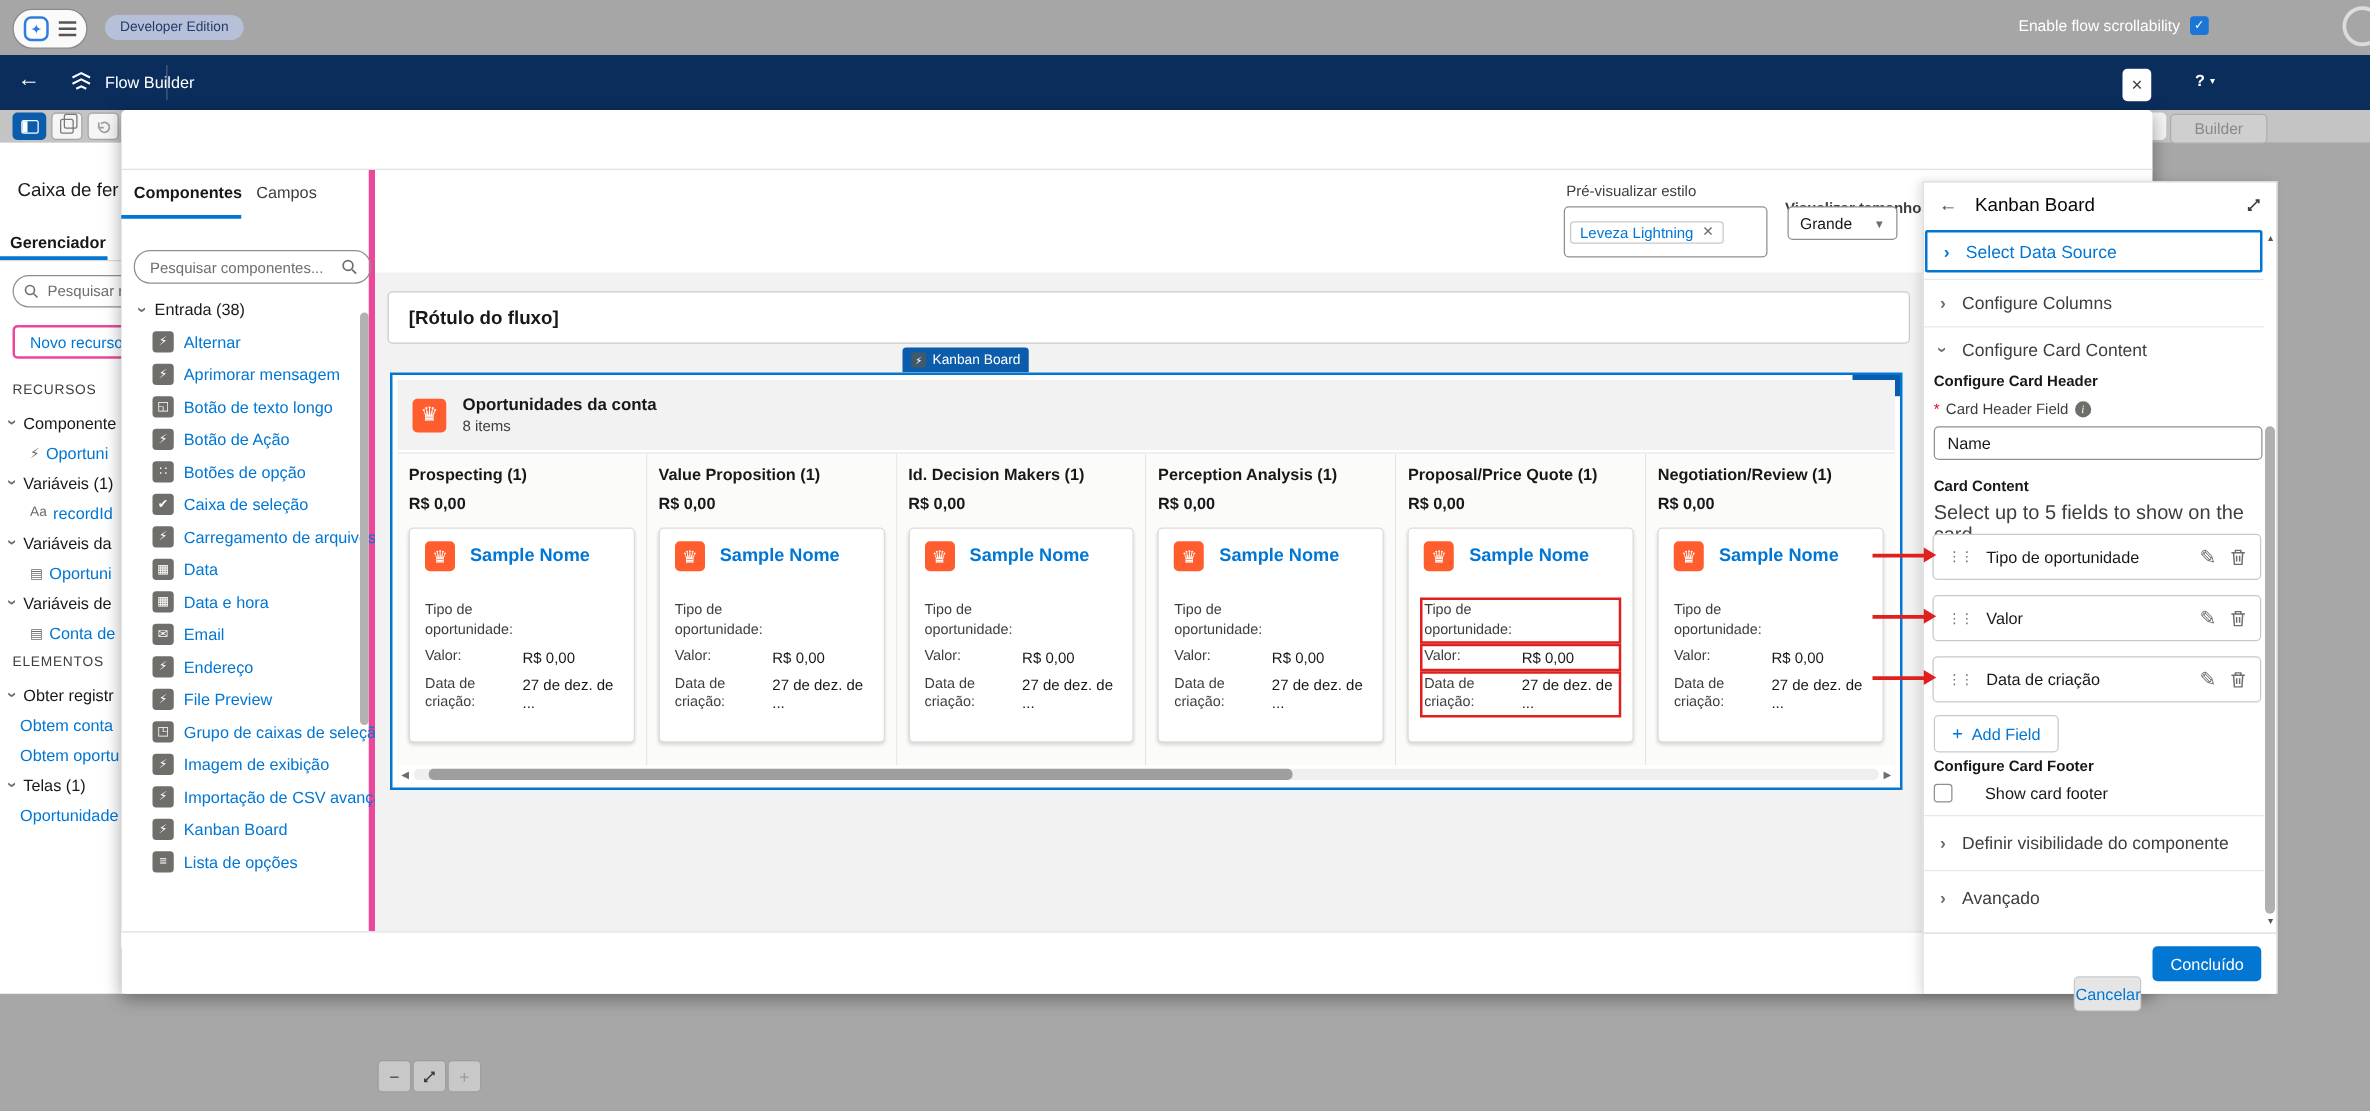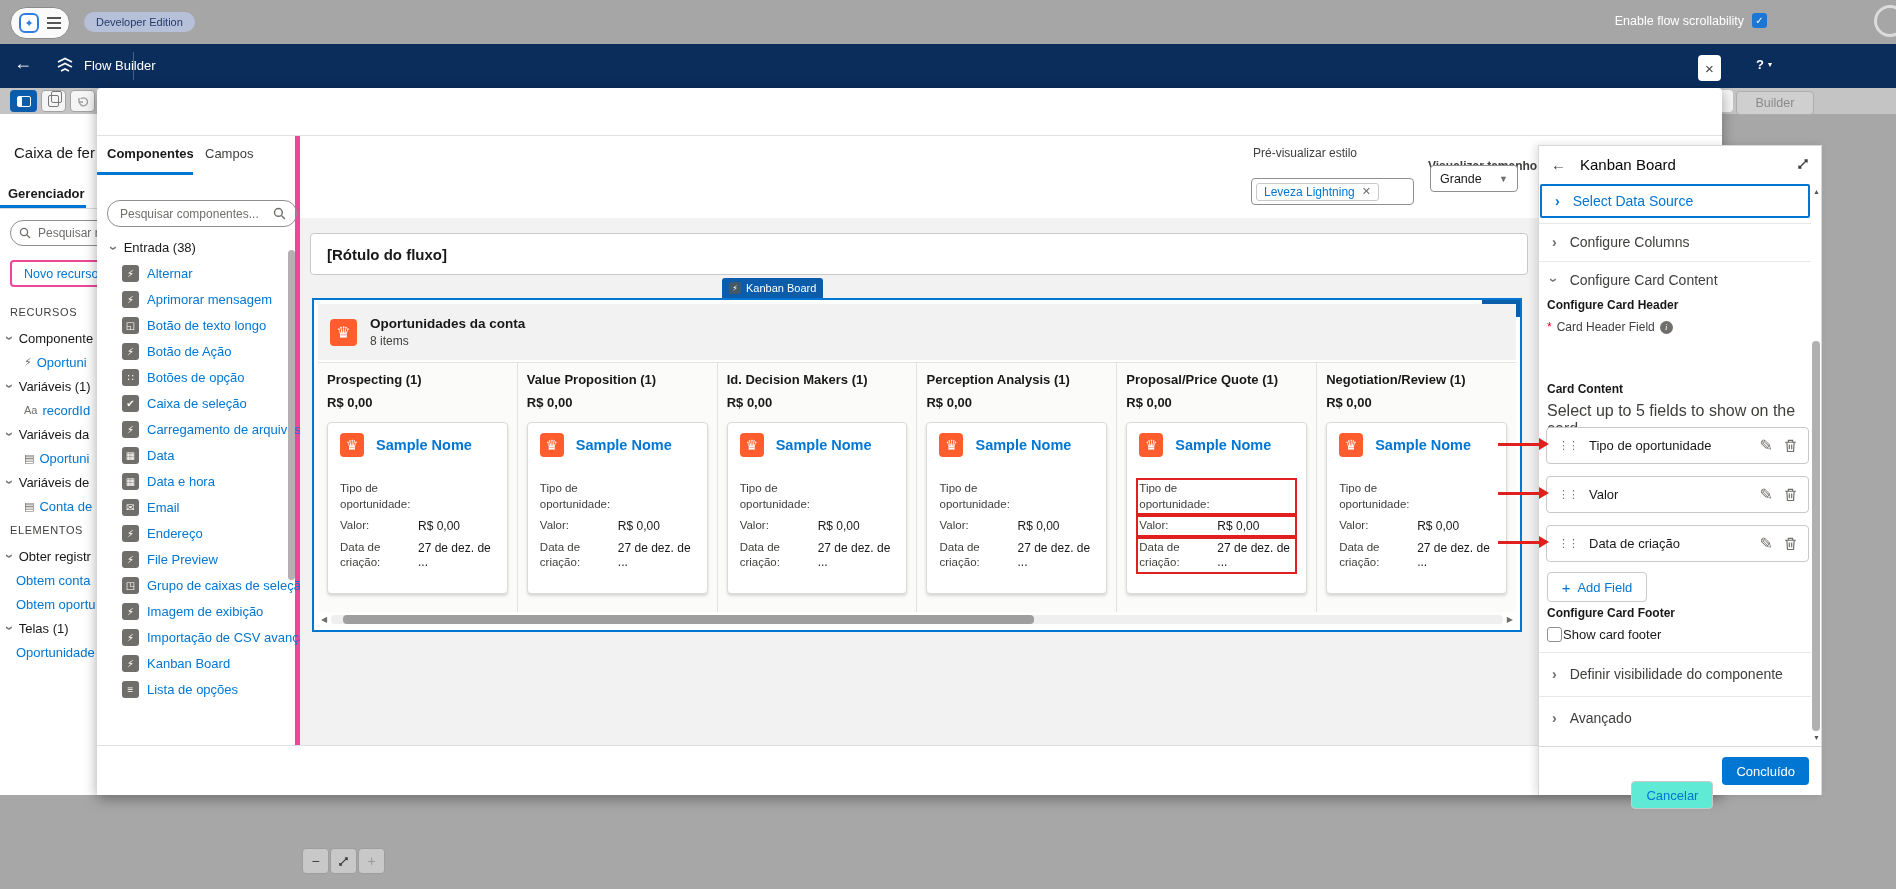--- a/index.html
+++ b/index.html
@@ -150,21 +150,21 @@
   .picon{color:#706e6b;cursor:pointer;display:flex;align-items:center;}
   .addfield{position:absolute;left:8px;top:426px;width:98px;height:28px;border:1px solid #c9c9c9;border-radius:4px;
             background:#fff;color:#0176d3;font-size:13px;display:flex;align-items:center;justify-content:center;gap:7px;cursor:pointer;}
   .cbempty{width:15px;height:15px;border:1px solid #8f8f8f;border-radius:3px;background:#fff;box-sizing:border-box;}
   .pp-scroll{position:absolute;left:272px;top:40px;width:11px;height:556px;}
   .pp-thumb{position:absolute;left:1px;top:155px;width:8px;height:390px;background:#b0b0b0;border-radius:4px;}
   .scrollarr{position:absolute;left:2px;color:#555;font-size:7px;}
   .pp-foot{position:absolute;left:0;top:600px;width:282px;height:49px;border-top:1px solid #d8d8d8;display:flex;
            align-items:center;justify-content:flex-end;gap:9px;padding-right:12px;box-sizing:border-box;background:#fff;}
   .btn{height:28px;border-radius:4px;font-size:13px;display:flex;align-items:center;justify-content:center;cursor:pointer;box-sizing:border-box;}
-  .btn-neutral{border:1px solid #c9c9c9;background:#5eead4;color:#0176d3;padding:0 14px;margin-top:48px;}
+  .btn-neutral{border:1px solid #c9c9c9;background:#e5e5e5;color:#0176d3;padding:0 0;margin-top:48px;}
   .btn-brand{background:#0176d3;color:#fff;padding:0 14px;}
   
   .red-arrow{position:absolute;left:1498px;width:42px;height:3px;background:#e0201e;z-index:40;}
   .red-arrow::after{content:"";position:absolute;right:-9px;top:-5px;border-left:10px solid #e0201e;
                     border-top:6.5px solid transparent;border-bottom:6.5px solid transparent;}
 </style>
 </head>
 <body>
 
 <div class="screen">
@@ -385,21 +385,21 @@
             <span class="comp-label">Lista de opções</span>
           </div>
         </div>
       <div class="clist-scroll">
           <div class="clist-thumb"></div>
         </div>
       <div class="appx">Obter mais no AppExchange</div>
     </div>
 
     <span class="pv-label" style="left:1156px;top:58px;">Pré-visualizar estilo</span>
-    <div class="pv-combo" style="left:1154px;top:90px;width:163px;height:27px;">
+    <div class="pv-combo" style="left:1154px;top:77px;width:163px;height:41px;">
       <span class="pv-chip">
         <span>Leveza Lightning</span>
         <span class="x">✕</span>
       </span>
     </div>
     <span class="pv-label" style="left:1331px;top:71px;font-weight:bold;">Visualizar tamanho</span>
     <div class="pv-combo" style="left:1333px;top:77px;width:88px;height:27px;padding:0 9px;justify-content:space-between;font-size:12.5px;">
       <span>Grande</span>
       <span style="color:#706e6b;font-size:9px;">▼</span>
     </div>
@@ -609,20 +609,21 @@
       <span class="chev down">›</span>
       <span>Configure Card Content</span>
     </div>
 
     <div class="subhead" style="top:152px;">Configure Card Header</div>
     <div class="fldlabel" style="top:174px;">
       <span class="req">*</span>
       <span>Card Header Field</span>
       <span class="info">i</span>
     </div>
+    <input class="tin" style="position: absolute; left: 8px; top: 195px; width: 263px; height: 27px;" value="Name">
 
     <div class="subhead" style="top:236px;">Card Content</div>
     <div class="helptext" style="top:256px;">Select up to 5 fields to show on the card.</div>
     <div id="card-fields">
         <div class="prow" style="top: 281px;">
           <span class="handle">⋮⋮</span>
           <span class="plabel">Tipo de oportunidade</span>
           <span class="picon">✎</span>
           <span class="picon">
             <svg width="13" height="14" viewBox="0 0 12 13">
@@ -651,21 +652,21 @@
           </span>
         </div>
       </div>
 
     <div class="addfield">
       <span style="font-size:15px;">+</span>
       <span>Add Field</span>
     </div>
 
     <div class="subhead" style="top:460px;">Configure Card Footer</div>
-    <div style="position:absolute;left:8px;top:481px;display:flex;align-items:flex-start;gap:1px;">
+    <div style="position:absolute;left:8px;top:481px;display:flex;align-items:flex-start;gap:26px;">
       <span class="cbempty"></span>
       <span style="font-size:13px;">Show card footer</span>
     </div>
 
     <div class="hdiv" style="top:506px;"></div>
     <div class="psec" style="top:506px;height:44px;">
       <span class="chev">›</span>
       <span>Definir visibilidade do componente</span>
     </div>
     <div class="hdiv" style="top:550px;"></div>

